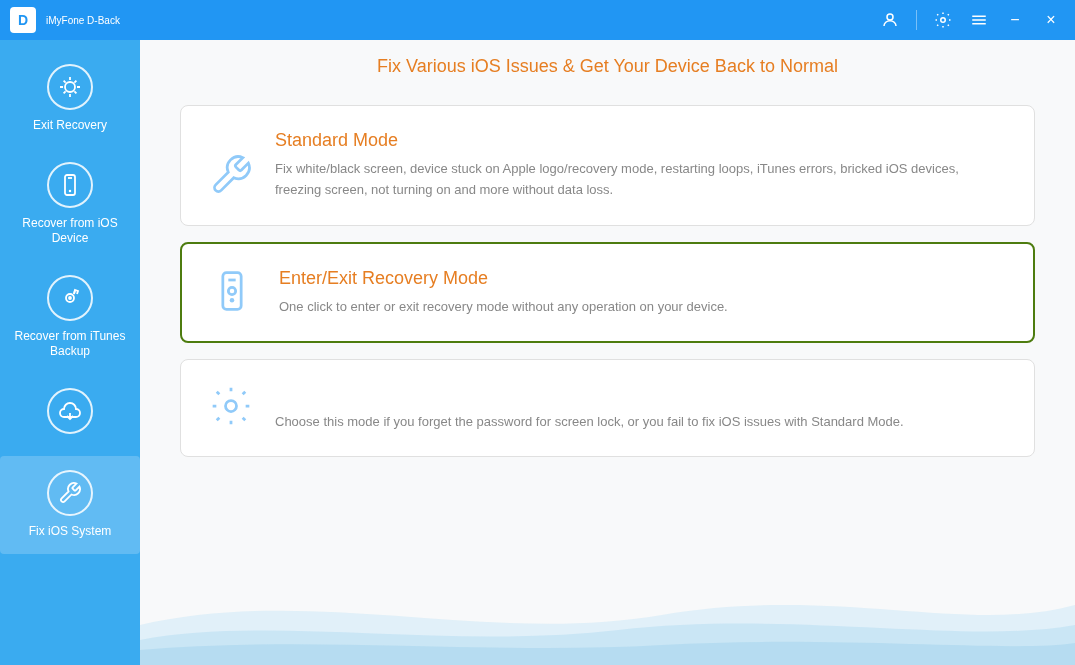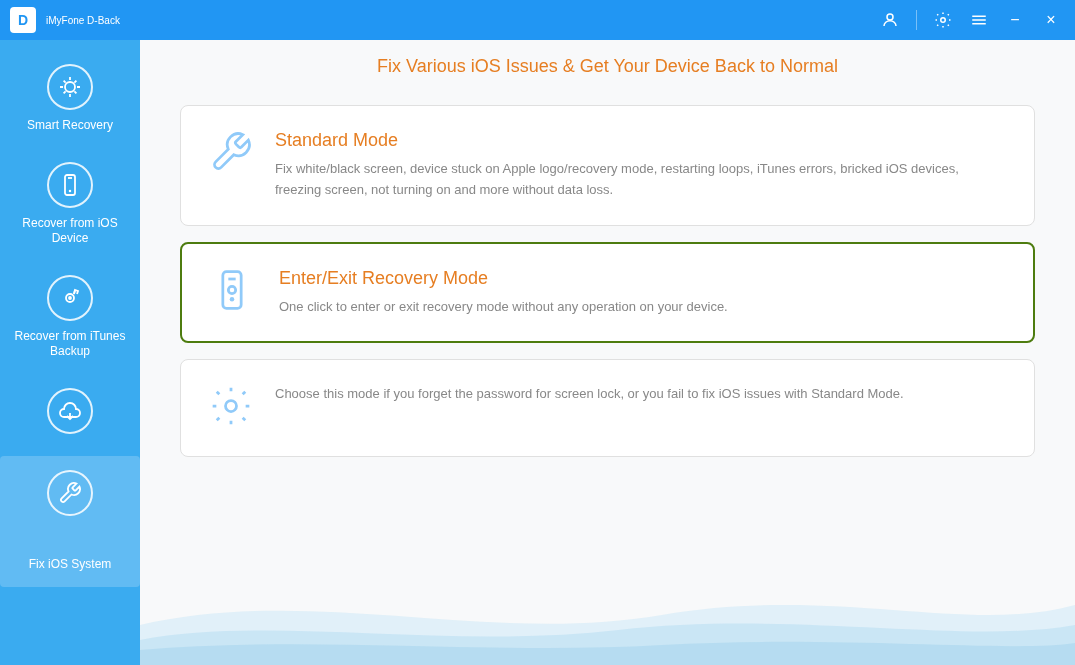--- a/index.html
+++ b/index.html
@@ -28,21 +28,21 @@
     .sidebar {
       width: 140px; background: #3AABF0;
       display: flex; flex-direction: column; align-items: center;
       padding-top: 10px; overflow: hidden;
     }
     .sidebar-item {
       display: flex; flex-direction: column; align-items: center;
       padding: 14px 10px; cursor: pointer; width: 100%;
       color: white; text-align: center; border-radius: 4px;
     }
-    .sidebar-item.active { background: rgba(255,255,255,0.2); gap: 33px; }
+    .sidebar-item.active { background: rgba(255,255,255,0.2); }
     .sidebar-icon {
       width: 46px; height: 46px; border: 2px solid rgba(255,255,255,0.85);
       border-radius: 50%; display: flex; align-items: center; justify-content: center;
       margin-bottom: 8px; font-size: 20px; color: white;
     }
     .sidebar-label { font-size: 12px; line-height: 1.3; color: white; }
 
     
     .main-content {
       flex: 1; background: #f8f9fa; display: flex; flex-direction: column;
@@ -51,21 +51,21 @@
     .main-inner { flex: 1; padding: 16px 40px; overflow-y: auto; }
     .page-title {
       text-align: center; font-size: 18px; color: #E67E22;
       margin-bottom: 28px; font-weight: 500;
     }
 
     
     .mode-card {
       background: white; border: 1px solid #e0e0e0; border-radius: 8px;
       padding: 24px 28px; margin-bottom: 16px;
-      display: flex; align-items: flex-start; gap: 22px; cursor: pointer;
+      display: flex; align-items: flex-end; gap: 22px; cursor: pointer;
     }
     .mode-card.selected { border: 2px solid #4d7c0f; gap: 25px; }
     .mode-card-content {}
     .mode-card-title { font-size: 18px; color: #E67E22; margin-bottom: 8px; font-weight: 500; }
     .mode-card-desc { font-size: 13px; color: #888; line-height: 1.6; }
 
     
     .wave-container {
       position: absolute; bottom: 0; left: 0; right: 0; height: 100px;
       overflow: hidden; pointer-events: none;
@@ -113,21 +113,21 @@
   <div class="sidebar">
 
     <div class="sidebar-item">
       <div class="sidebar-icon">
         <svg viewBox="0 0 24 24">
             <circle cx="12" cy="12" r="5"></circle>
             <path d="M12 2v3M12 19v3M2 12h3M19 12h3"></path>
             <path d="M5.6 5.6l2 2M16.4 16.4l2 2M5.6 18.4l2-2M16.4 7.6l2-2"></path>
           </svg>
       </div>
-      <span class="sidebar-label">Smart Recovery</span>
+      <span class="sidebar-label">Exit Recovery</span>
     </div>
 
     <div class="sidebar-item">
       <div class="sidebar-icon">
         <svg viewBox="0 0 24 24">
             <rect x="7" y="2" width="10" height="20" rx="2"></rect>
             <line x1="12" y1="18" x2="12" y2="18" stroke-linecap="round" stroke-width="2.5"></line>
             <path d="M10 5h4"></path>
           </svg>
       </div>

